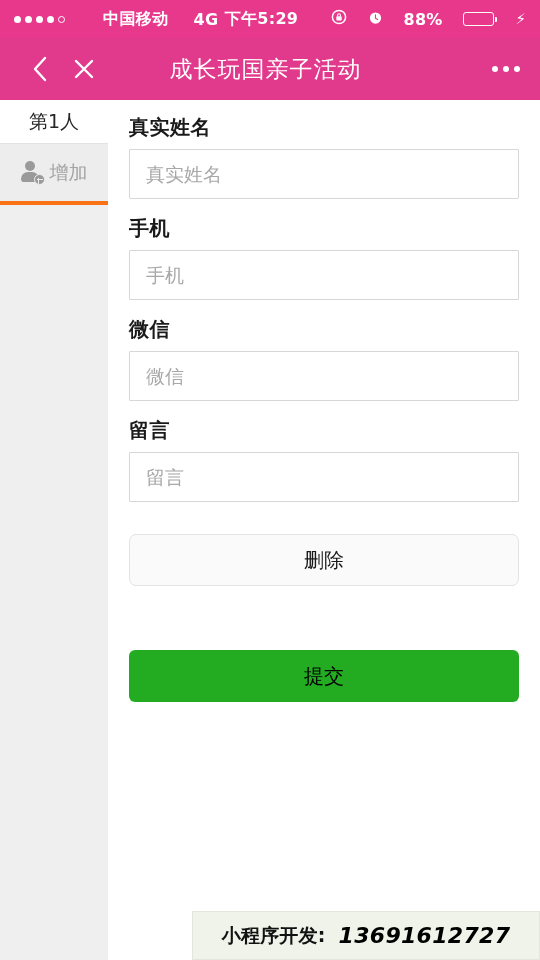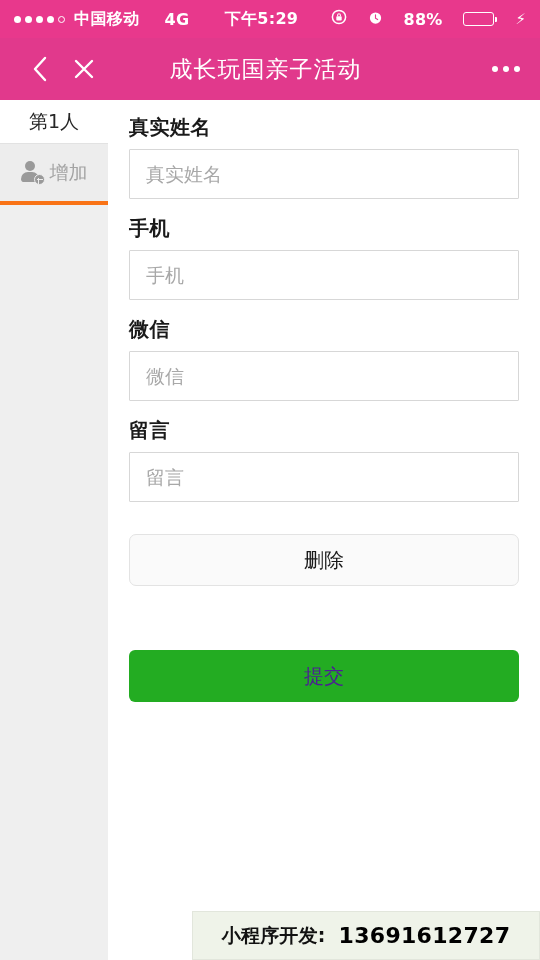--- a/index.html
+++ b/index.html
@@ -14,21 +14,21 @@
   
   .statusbar {
     height:38px; background:#e8388c; color:#ffffff;
     display:flex; align-items:center; padding:0 14px;
     font-size:17px; font-weight:600; position:relative;
   }
   .sb-left { display:flex; align-items:center; gap:9px; }
   .dots { display:flex; align-items:center; gap:4px; }
   .dot { width:7px; height:7px; border-radius:50%; background:#ffffff; }
   .dot.hollow { background:transparent; border:1.4px solid #ffffff; width:7px; height:7px; }
-  .carrier { font-size:16px; letter-spacing:0.4px; }
+  .carrier { font-size:16px; letter-spacing:0.4px;margin-left:29px; }
   .net { font-size:16px; margin-left:16px; letter-spacing:0.3px; }
   .sb-center {
     position:absolute; left:0; right:17px; text-align:center;
     font-size:16px; letter-spacing:0.3px; pointer-events:none;
   }
   .sb-right {
     margin-left:auto; display:flex; align-items:center; gap:21px;
     position:relative; z-index:2;
   }
   .pct { font-size:16px; letter-spacing:0.2px; }
@@ -119,21 +119,21 @@
 
   .btn-delete {
     width:100%; height:52px; margin-top:16px;
     background:#fafafa; border:1px solid #e3e3e3; border-radius:7px;
     font-size:20px; color:#191919; cursor:pointer;
     font-family:"DejaVu Sans","Liberation Sans",sans-serif;
   }
   .btn-submit {
     width:100%; height:52px; margin-top:64px;
     background:#23ac22; border:none; border-radius:6px;
-    font-size:20px; color:#4c1d95; cursor:pointer;
+    font-size:20px; color:#000000; cursor:pointer;
     font-family:"DejaVu Sans","Liberation Sans",sans-serif;
   }
 
   
   .promo {
     position:absolute; right:0px; bottom:0px;
     width:348px; height:49px;
     background:#eff3e9; border:1px solid #e2e6dc;
     display:flex; align-items:center; justify-content:center;
     z-index:10;
@@ -240,16 +240,16 @@
       </div>
 
       <button class="btn-delete">删除</button>
       <button class="btn-submit">提交</button>
 
     </div>
   </div>
 
   <div class="promo">
     <span class="promo-text">小程序开发:</span>
-    <span class="promo-num" style="margin-left:13px;">13691612727</span>
+    <span class="promo-num" style="margin-left:13px;font-style:italic;">13691612727</span>
   </div>
 
 </div>
 
 </body></html>

